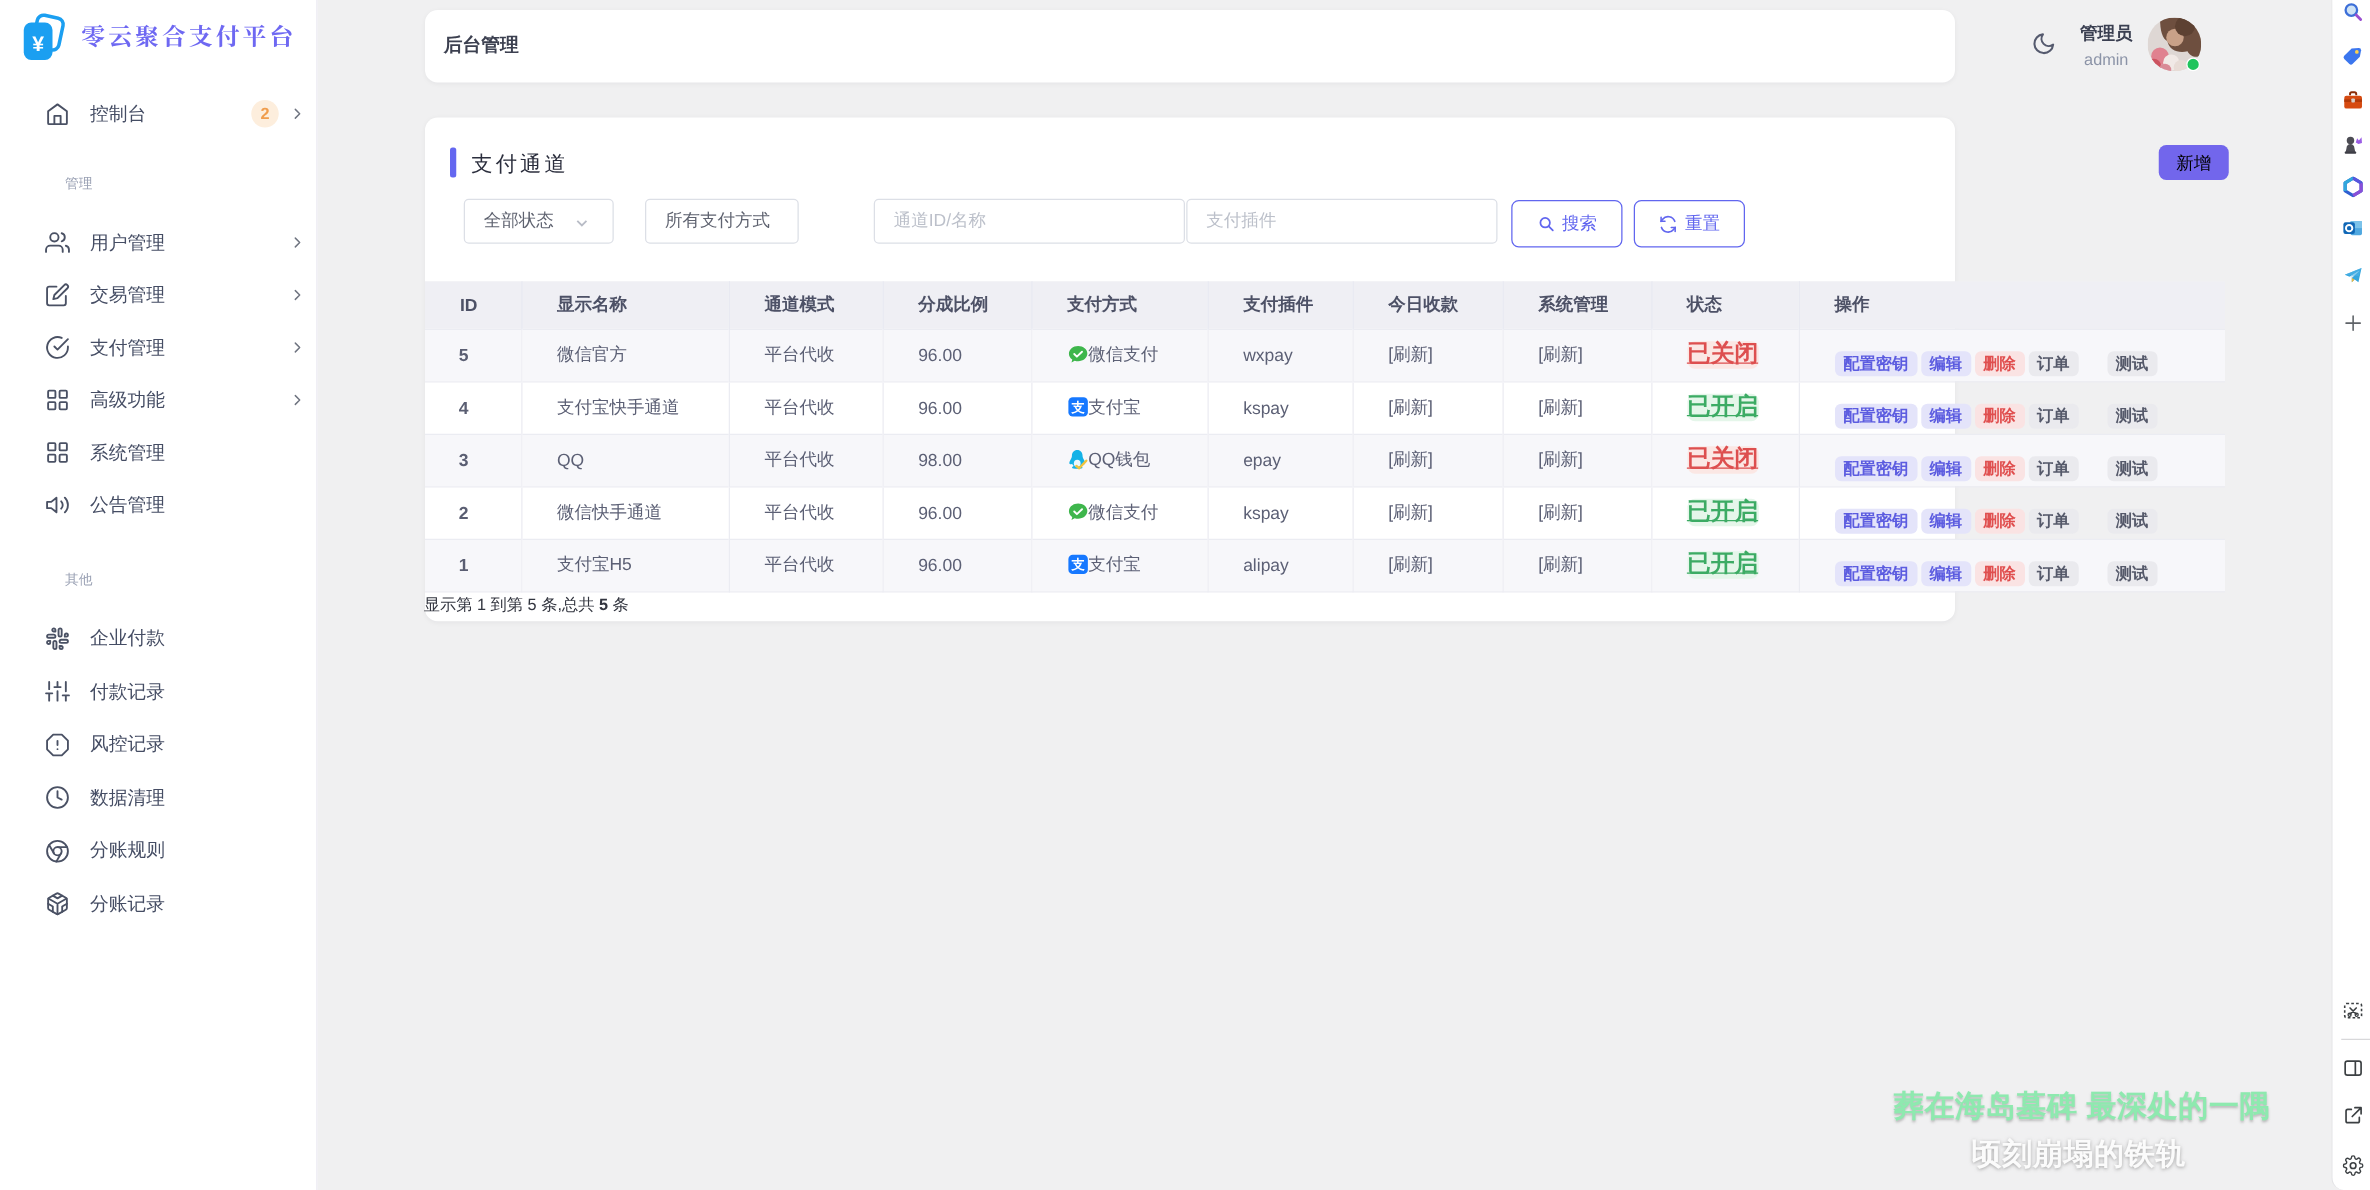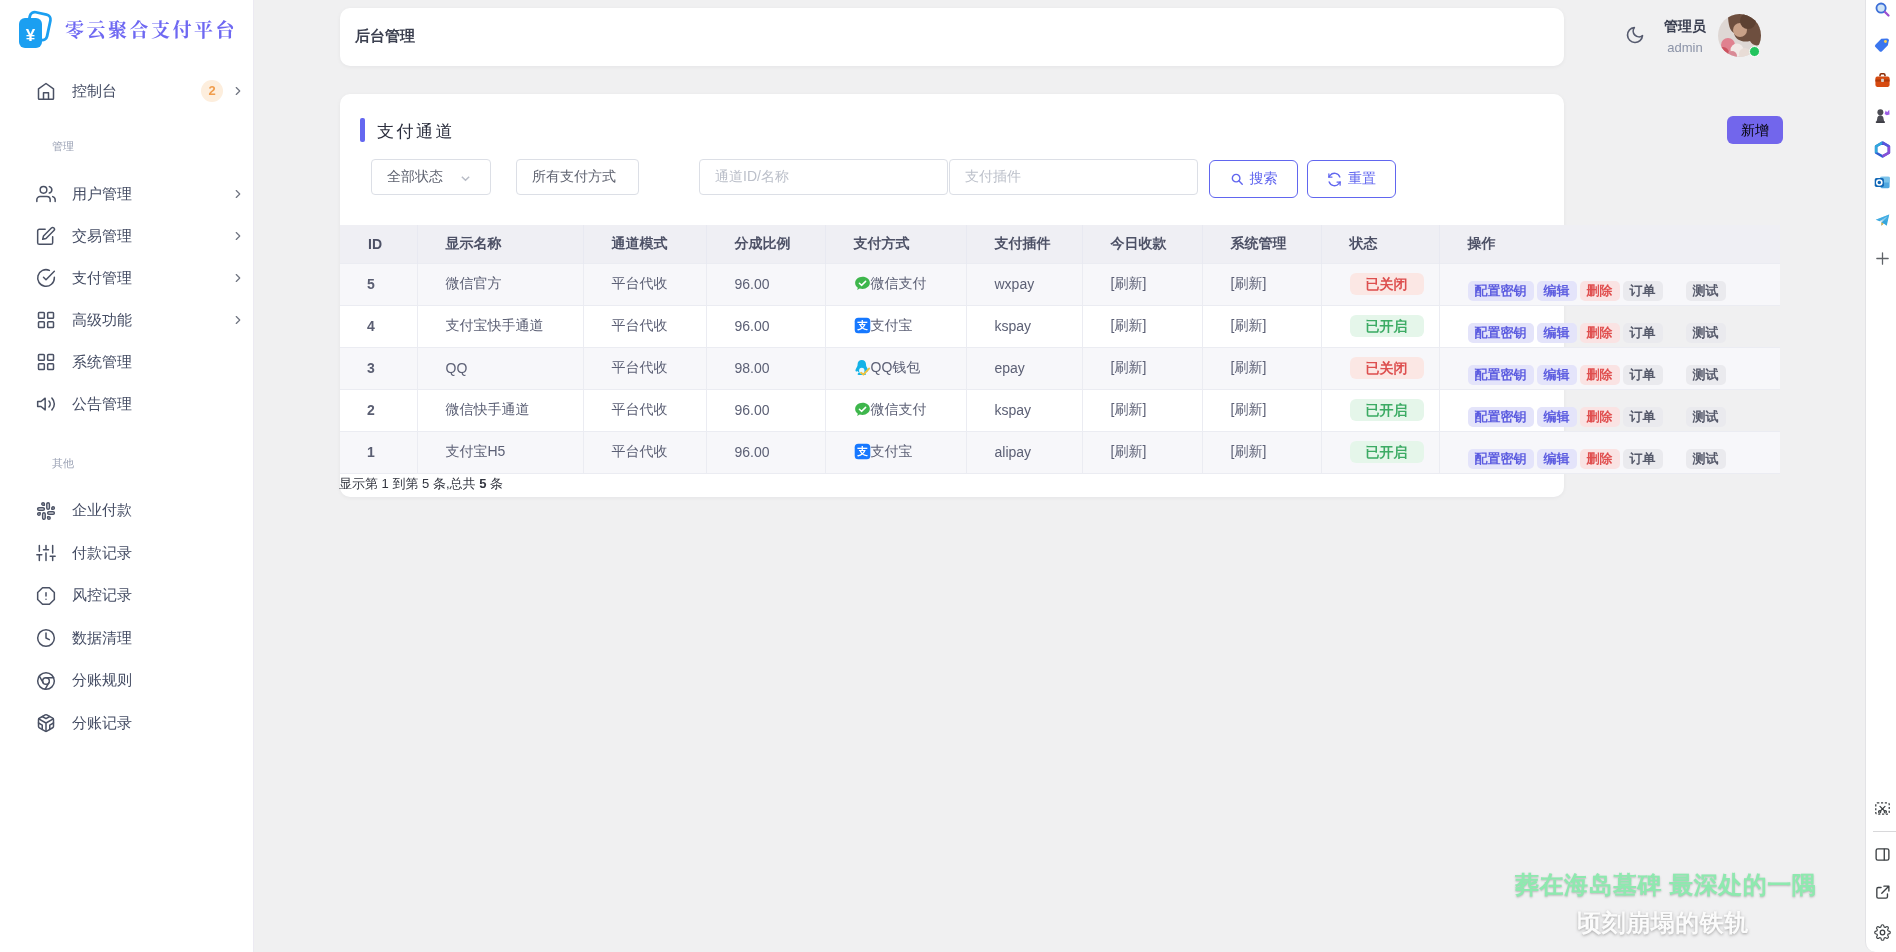--- a/index.html
+++ b/index.html
@@ -56,22 +56,22 @@
 
 #tbl { position:absolute; left:0; top:131px; width:1440px; border-collapse:collapse; table-layout:fixed; }
 #tbl th { height:38px; background:#efeff4; font-size:14px; font-weight:bold; color:#4d5166;
   text-align:left; padding:0 0 0 28px; border-right:1px solid #e8e9f1; }
 #tbl td { height:42px; font-size:14px; color:#5c6075; text-align:left; padding:0 0 0 28px;
   border-right:1px solid #ebecf2; border-top:1px solid #ebecf2; white-space:nowrap; overflow:hidden; }
 #tbl tr.odd td { background:#f7f7fa; }
 #tbl tr:last-child td { border-bottom:1px solid #ebecf2; }
 #tbl th:last-child, #tbl td:last-child { border-right:none; }
 #tbl td.c0 { padding-left:27px; font-weight:bold; color:#5a5e72; }
-.stat { display:inline-block; height:22px; line-height:22px; padding:0 16px; border-radius:6px;
-  font-size:14px; font-weight:bold; }
+.stat { display:inline-block; height:22px; line-height:22px; padding:0 0; border-radius:6px;
+  font-size:19px; font-weight:bold;text-decoration:underline; }
 .st-off { background:#fbe7e4; color:#dd4f4f; }
 .st-on { background:#e5f6ea; color:#3cab64; }
 .ab { display:inline-block; height:20px; line-height:20px; padding:0 7px; border-radius:5px;
   font-size:13px; font-weight:bold; margin-right:3px;margin-top:14px; }
 .ab-p { background:#e4e4fa; color:#5c5ce0; }
 .ab-r { background:#fae3e3; color:#e04f4f; }
 .ab-g { background:#eaeaee; color:#55596a; }
 .payic { display:inline-block; width:17px; height:17px; vertical-align:-4px; }
 .foot { position:absolute; left:-1px; top:381px; font-size:13px; color:#32353f; }
 

